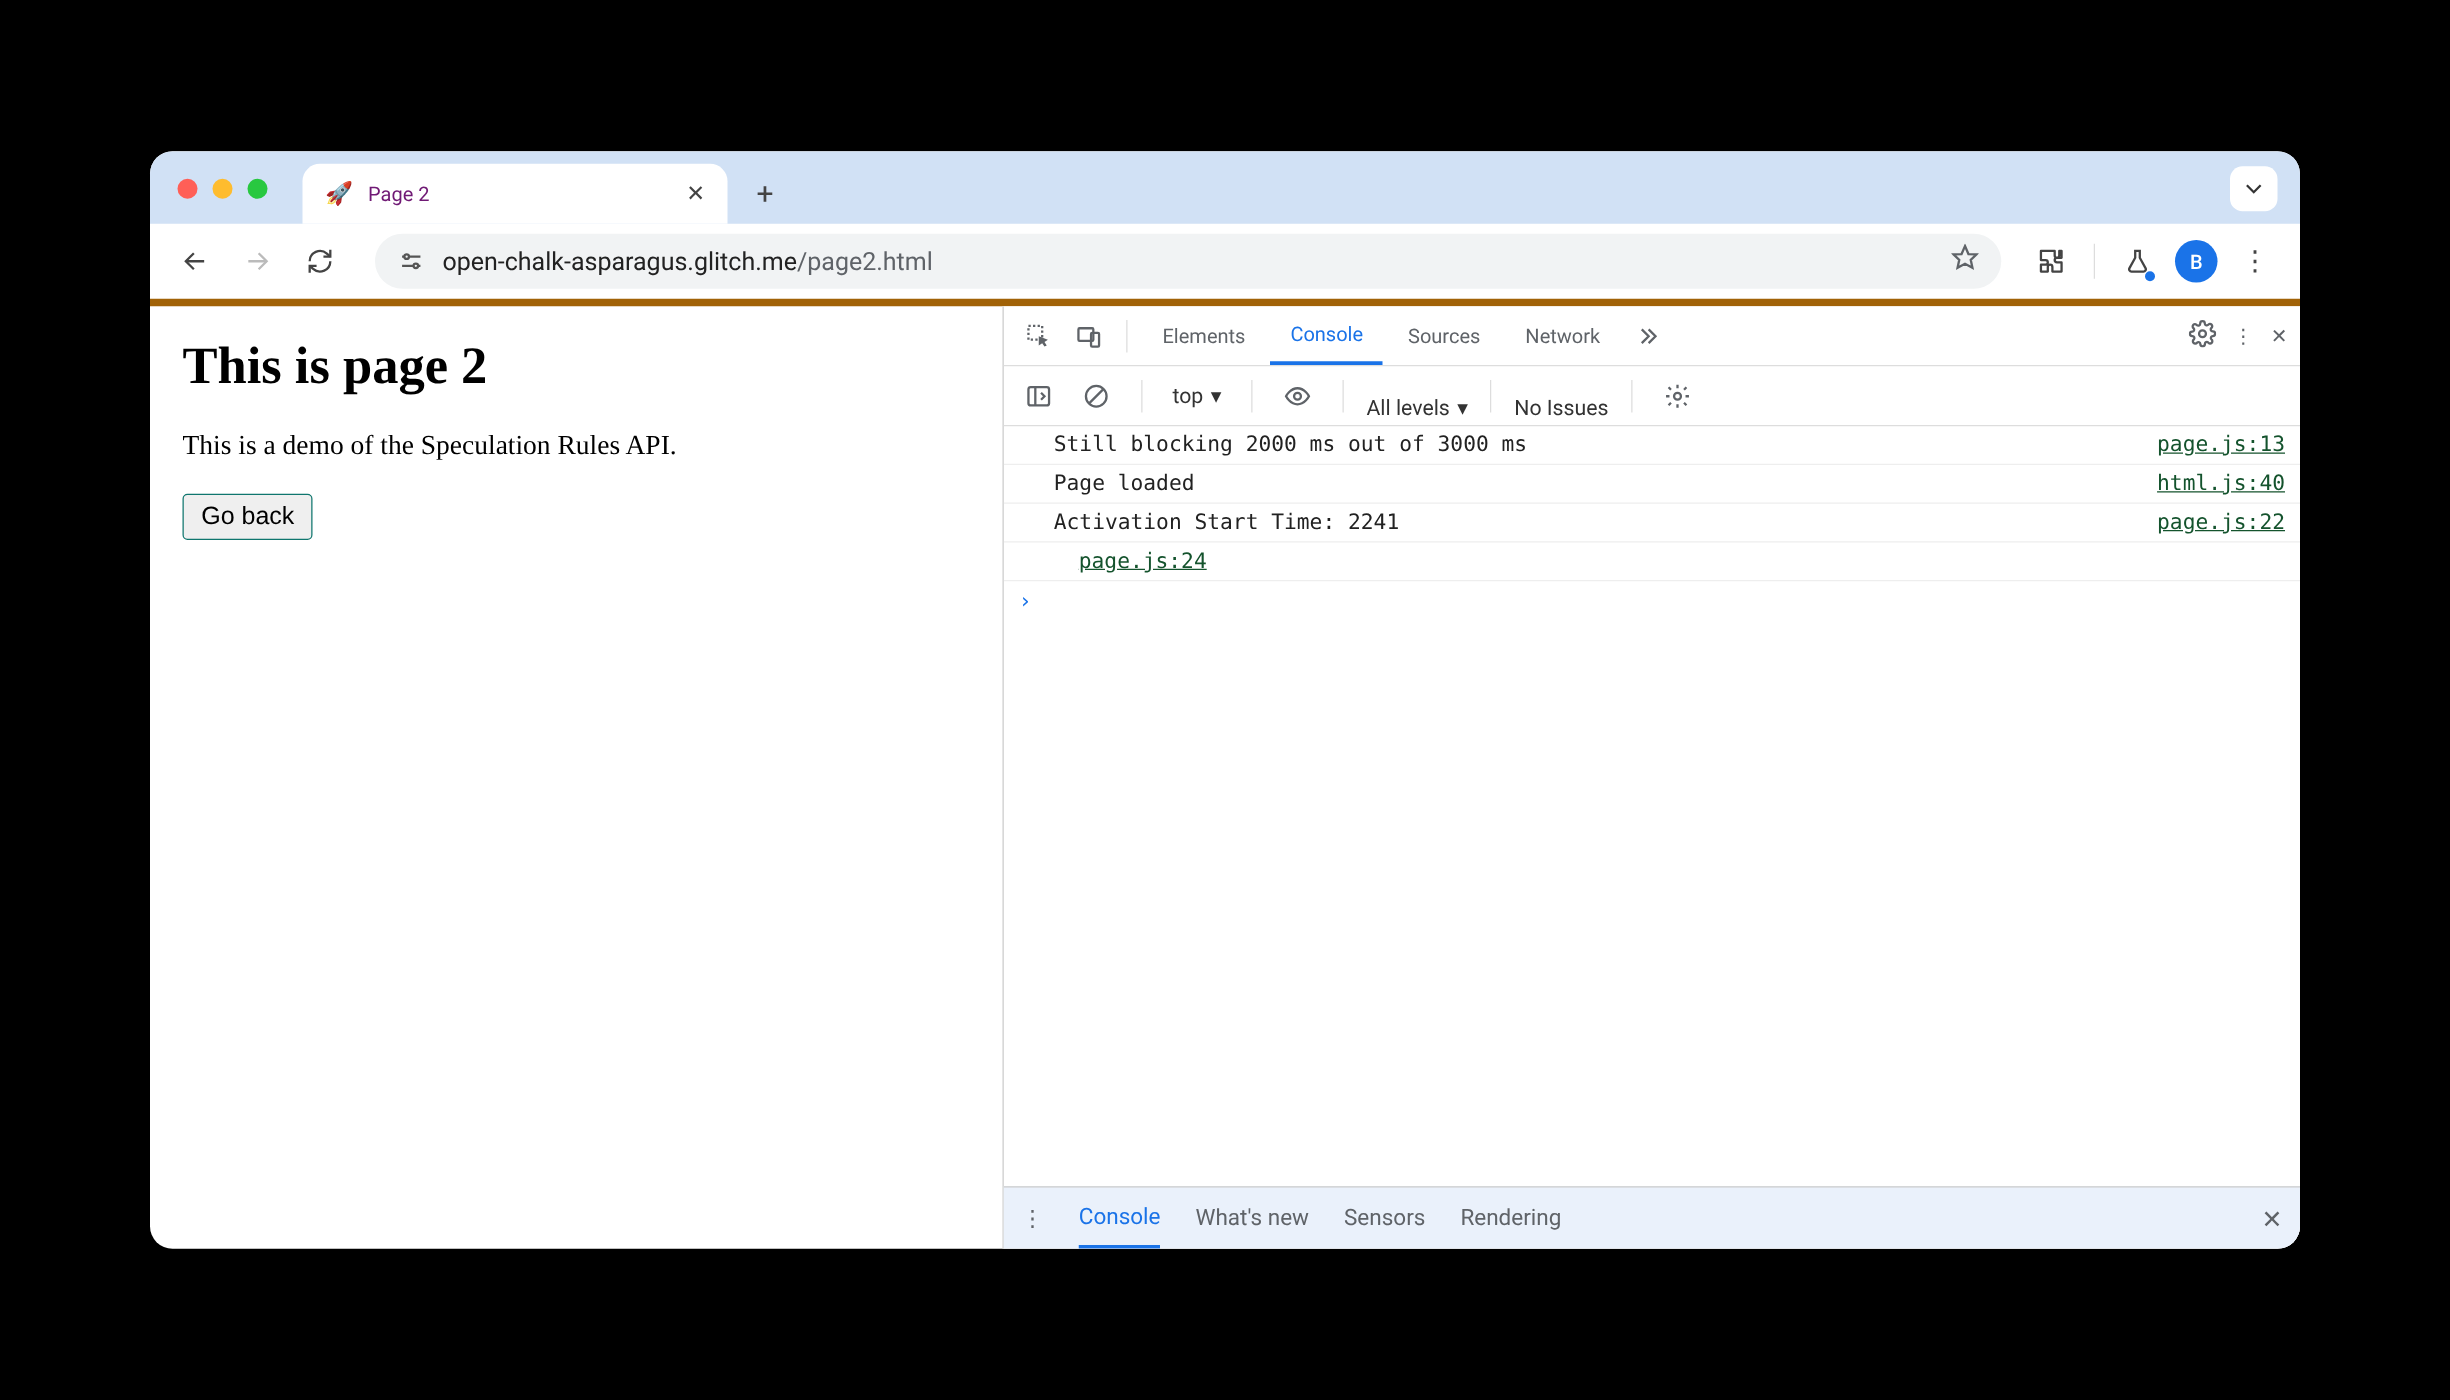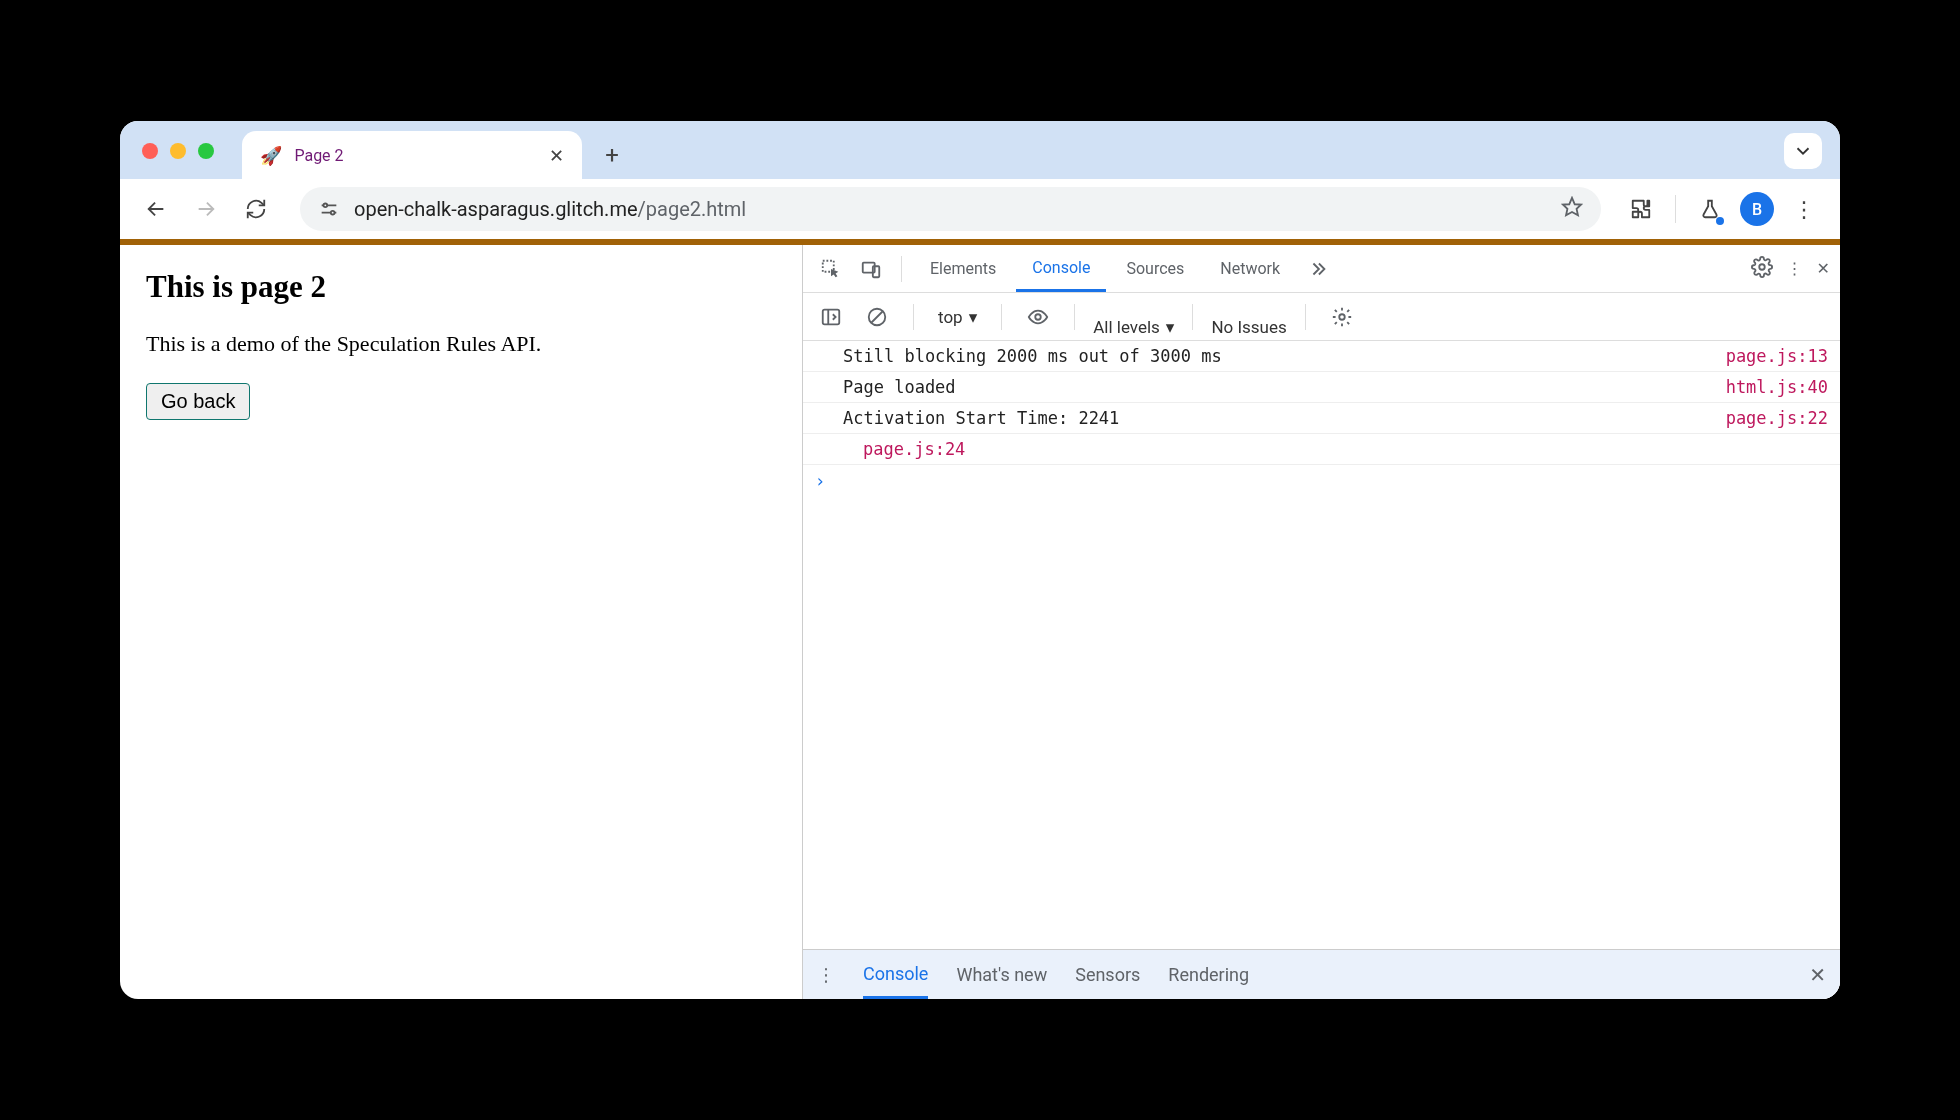--- a/index.html
+++ b/index.html
@@ -130,21 +130,21 @@
     flex: 1;
     display: flex;
     overflow: hidden;
   }
   .page-view {
     width: 682px;
     padding: 24px 26px;
     font-family: "Times New Roman", serif;
     color: #000;
   }
-  .page-view h1 { font-size: 31px; font-weight: bold; margin-bottom: 26px; }
+  .page-view h1 { font-size: 42px; font-weight: bold; margin-bottom: 26px; }
   .page-view p { font-size: 22px; margin-bottom: 26px; }
   .page-view button {
     font-size: 20px; padding: 6px 14px;
     background: #efefef; border: 1px solid #0f766e; border-radius: 4px;
     font-family: -apple-system, sans-serif;
     cursor: pointer;
   }
 
   
   .devtools {
@@ -208,21 +208,21 @@
     font-family: Menlo, Consolas, monospace;
     font-size: 17px;
   }
   .log-row {
     display: flex;
     padding: 5px 12px 5px 40px;
     border-bottom: 1px solid #eee;
   }
   .log-msg { flex: 1; color: #222; }
   .log-src {
-    color: #be185d; cursor: pointer;
+    color: #14532d; text-decoration: underline; cursor: pointer;
     white-space: nowrap; margin-left: 20px;
   }
   .prompt-row {
     padding: 6px 12px;
     color: #1a73e8;
     font-family: Menlo, monospace; font-size: 17px;
   }
 
   .dt-drawer {
     height: 50px;

